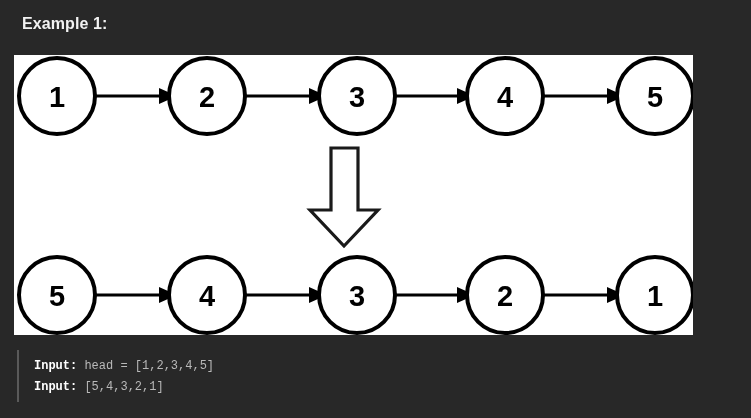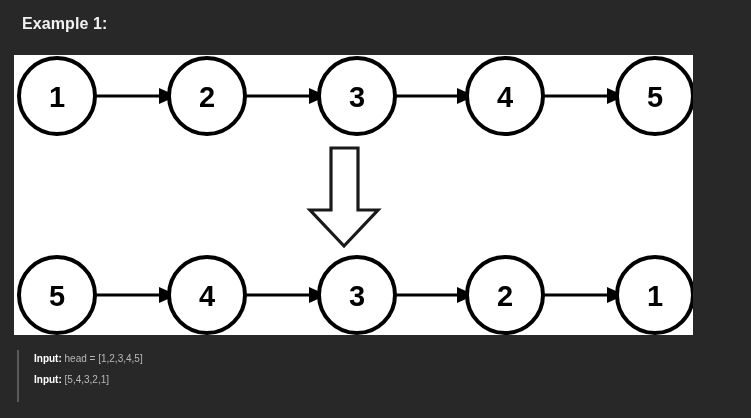--- a/index.html
+++ b/index.html
@@ -83,23 +83,23 @@
     position: absolute;
     left: 3px;
     top: 2px;
     width: 2px;
     height: 52px;
     background: #5a5a5a;
   }
   .code-lines {
     position: absolute;
     left: 20px;
-    top: 0px;
-    font-family: Liberation Sans, sans-serif;
-    font-size: 10px;
+    top: 8px;
+    font-family: Liberation Mono, monospace;
+    font-size: 12px;
     line-height: 21px;
   }
   .code-line {
     white-space: pre;
   }
   .code-key {
     color: #ffffff;
     font-weight: bold;
   }
   .code-val {

